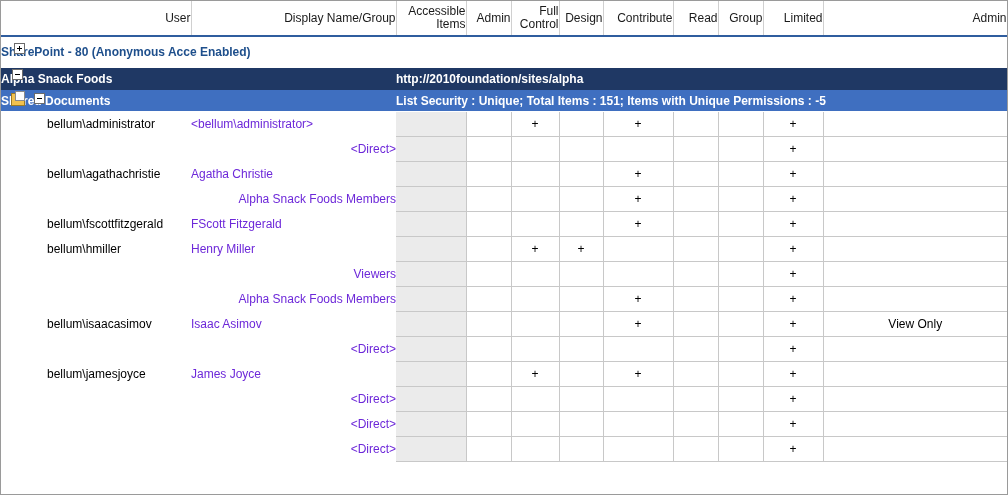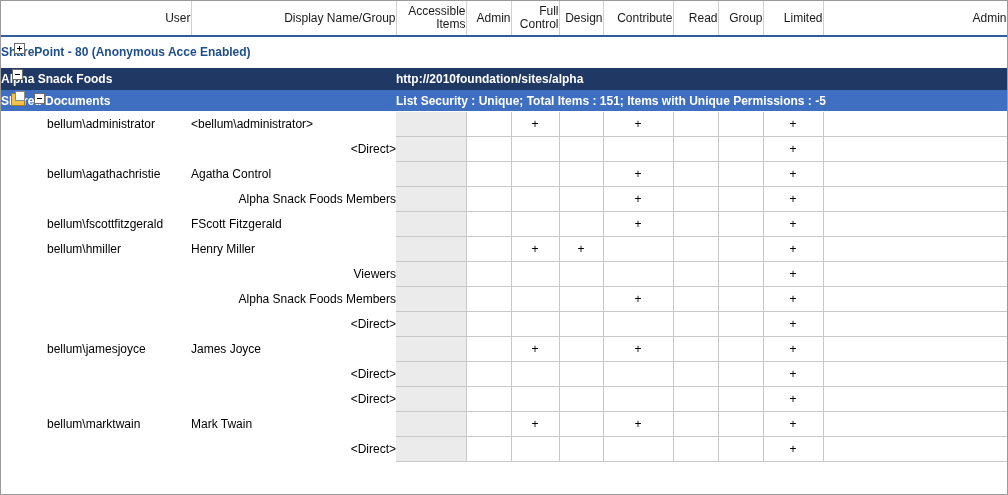--- a/index.html
+++ b/index.html
@@ -99,21 +99,21 @@
     border-bottom: none;
     background: #ffffff;
     padding-left: 46px;
     color: #000000;
   }
   .drow td.dname {
     border-right: none;
     border-bottom: none;
     background: #ffffff;
     padding-left: 0;
-    color: #000000;
+    color: #6d28d9;
   }
   .drow td.indent {
     padding-left: 18px;
     text-align: right;
   }
   .drow td.cell {
     text-align: center;
     color: #000000;
   }
   .drow td.acc {
@@ -256,21 +256,21 @@
           <td class="cell"></td>
           <td class="cell"></td>
           <td class="cell"></td>
           <td class="cell"></td>
           <td class="cell"></td>
           <td class="cell"><span class="plus">+</span></td>
           <td class="cell last"></td>
         </tr>
         <tr class="drow">
           <td class="user">bellum\agathachristie</td>
-          <td class="dname">Agatha Control</td>
+          <td class="dname">Agatha Christie</td>
           <td class="cell acc"></td>
           <td class="cell"></td>
           <td class="cell"></td>
           <td class="cell"></td>
           <td class="cell"><span class="plus">+</span></td>
           <td class="cell"></td>
           <td class="cell"></td>
           <td class="cell"><span class="plus">+</span></td>
           <td class="cell last"></td>
         </tr>
@@ -333,20 +333,33 @@
           <td class="cell"></td>
           <td class="cell"></td>
           <td class="cell"></td>
           <td class="cell"><span class="plus">+</span></td>
           <td class="cell"></td>
           <td class="cell"></td>
           <td class="cell"><span class="plus">+</span></td>
           <td class="cell last"></td>
         </tr>
         <tr class="drow">
+          <td class="user">bellum\isaacasimov</td>
+          <td class="dname">Isaac Asimov</td>
+          <td class="cell acc"></td>
+          <td class="cell"></td>
+          <td class="cell"></td>
+          <td class="cell"></td>
+          <td class="cell"><span class="plus">+</span></td>
+          <td class="cell"></td>
+          <td class="cell"></td>
+          <td class="cell"><span class="plus">+</span></td>
+          <td class="cell last"><span class="plus">View Only</span></td>
+        </tr>
+        <tr class="drow">
           <td class="user"></td>
           <td class="dname indent">&lt;Direct&gt;</td>
           <td class="cell acc"></td>
           <td class="cell"></td>
           <td class="cell"></td>
           <td class="cell"></td>
           <td class="cell"></td>
           <td class="cell"></td>
           <td class="cell"></td>
           <td class="cell"><span class="plus">+</span></td>
@@ -379,33 +392,20 @@
           <td class="cell last"></td>
         </tr>
         <tr class="drow">
           <td class="user"></td>
           <td class="dname indent">&lt;Direct&gt;</td>
           <td class="cell acc"></td>
           <td class="cell"></td>
           <td class="cell"></td>
           <td class="cell"></td>
           <td class="cell"></td>
-          <td class="cell"></td>
-          <td class="cell"></td>
-          <td class="cell"><span class="plus">+</span></td>
-          <td class="cell last"></td>
-        </tr>
-        <tr class="drow">
-          <td class="user">bellum\marktwain</td>
-          <td class="dname">Mark Twain</td>
-          <td class="cell acc"></td>
-          <td class="cell"></td>
-          <td class="cell"><span class="plus">+</span></td>
-          <td class="cell"></td>
-          <td class="cell"><span class="plus">+</span></td>
           <td class="cell"></td>
           <td class="cell"></td>
           <td class="cell"><span class="plus">+</span></td>
           <td class="cell last"></td>
         </tr>
         <tr class="drow">
           <td class="user"></td>
           <td class="dname indent">&lt;Direct&gt;</td>
           <td class="cell acc"></td>
           <td class="cell"></td>

